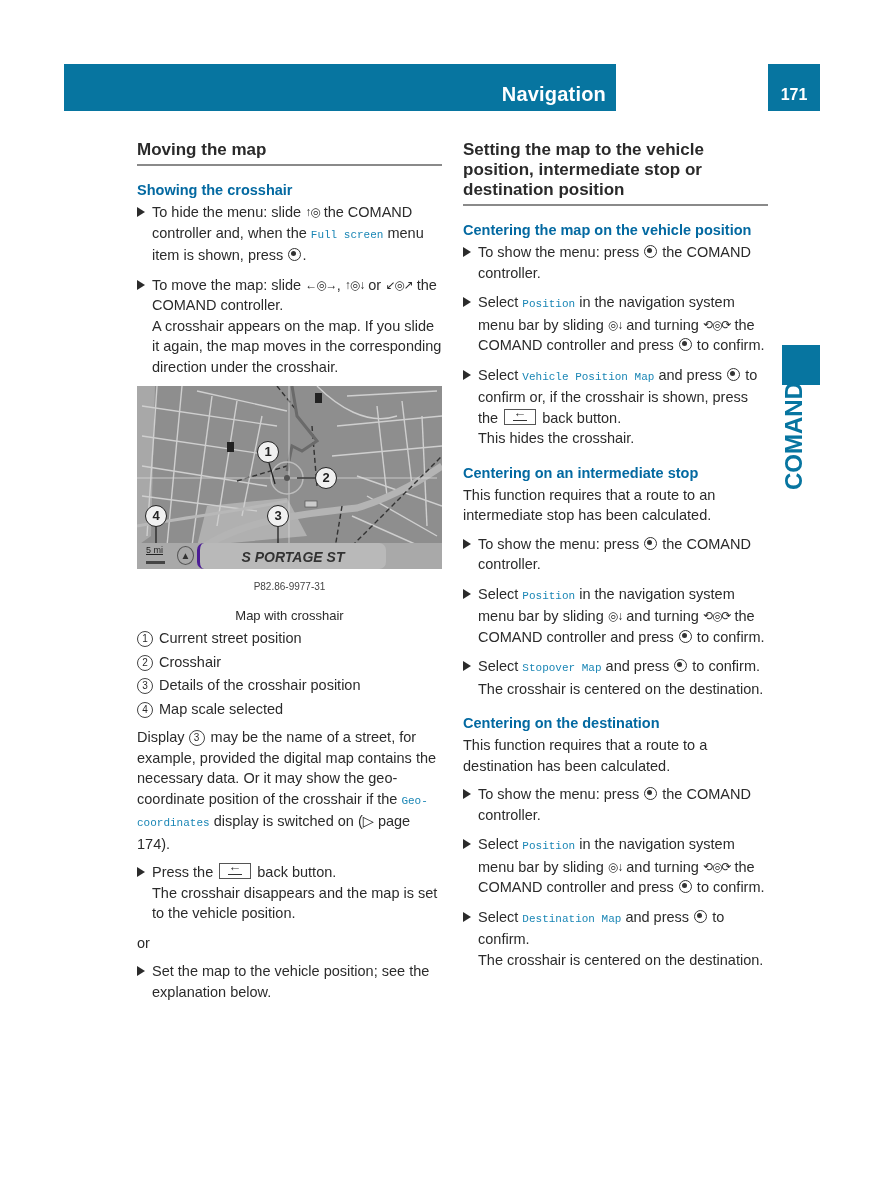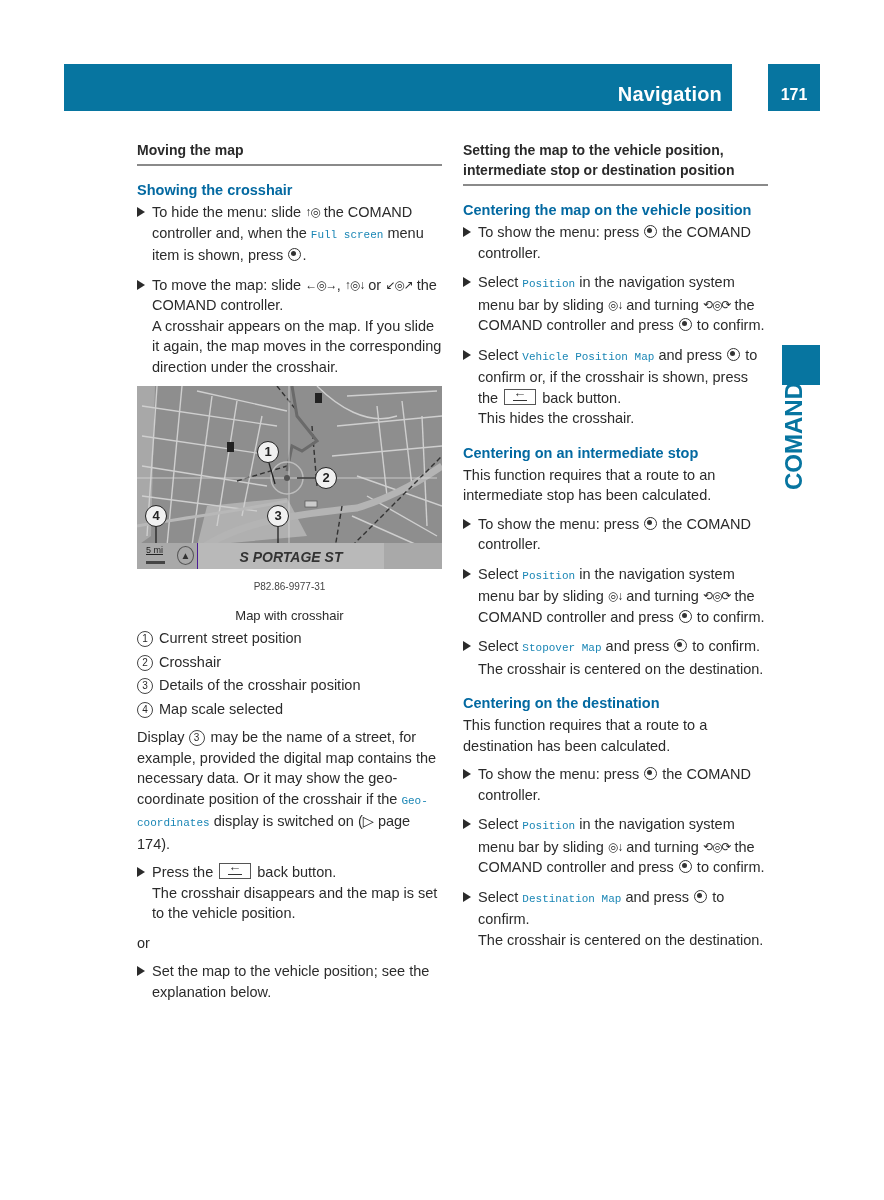--- a/index.html
+++ b/index.html
@@ -2,21 +2,21 @@
 <html><head>
   <meta charset="utf-8">
   <style>
     html, body { margin: 0; padding: 0; background: #ffffff; }
     body {
       width: 884px; height: 1200px; position: relative; overflow: hidden;
       font-family: "Liberation Sans", "DejaVu Sans", sans-serif;
       color: #2b2b2b;
     }
     .header-bar {
-      position: absolute; left: 64px; top: 64px; width: 668px; height: 47px;
+      position: absolute; left: 64px; top: 64px; width: 552px; height: 47px;
       background: #0775a0;
     }
     .header-title {
       position: absolute; right: 10px; top: 19px;
       color: #fff; font-weight: bold; font-size: 20px; letter-spacing: 0.2px;
     }
     .header-sep {
       position: absolute; left: 766px; top: 64px; width: 2px; height: 47px; background: #fff;
     }
     .header-page-box {
@@ -34,21 +34,21 @@
       position: absolute; left: 780px; top: 490px; width: 44px; height: 20px;
       transform-origin: left top; transform: rotate(-90deg);
       color: #0775a0; font-weight: bold; font-size: 24px; white-space: nowrap;
     }
 
     .col { position: absolute; top: 140px; font-size: 14.5px; line-height: 20.5px; }
     .col-left { left: 137px; width: 305px; }
     .col-right { left: 463px; width: 305px; }
 
     .h-section {
-      font-weight: bold; font-size: 14px; line-height: 20px; color: #2a2a2a;
+      font-weight: bold; font-size: 17px; line-height: 20px; color: #2a2a2a;
       border-bottom: 2px solid #8a8a8a; padding-bottom: 4px; margin: 0 0 14px 0;
     }
     .h-sub { font-weight: bold; font-size: 14.5px; line-height: 20px; margin: 0 0 2px 0; color: #0369a1; }
     .p { margin: 0 0 8px 0; }
     .step { position: relative; padding-left: 15px; margin: 0 0 9px 0; }
     .step .tri {
       position: absolute; left: 0; top: 5px; width: 0; height: 0;
       border-left: 8px solid #2b2b2b; border-top: 5px solid transparent; border-bottom: 5px solid transparent;
     }
     .b { font-weight: normal; }
@@ -79,21 +79,22 @@
     
     .map {
       position: relative; width: 305px; height: 183px; background: #8f8f8f; overflow: hidden; margin-top: 6px;
     }
     .map svg { position: absolute; left: 0; top: 0; }
     .map-bottom {
       position: absolute; left: 0; bottom: 0; width: 305px; height: 26px; background: #a9a9a9;
     }
     .street-box {
       position: absolute; left: 60px; bottom: 0; width: 186px; height: 26px; background: #b9b9b9;
-      border-left: 1px solid #4c1d95;
+      border-left: 3px solid #4c1d95;
+      border-radius: 7px;
     }
     .street-name {
       position: absolute; left: 0; right: 0; top: 4px; text-align: center;
       font-weight: bold; font-style: italic; font-size: 14px; color: #333;
     }
     .scale-label { position: absolute; left: 9px; bottom: 9px; font-size: 9px; color: #222; text-decoration: underline; }
     .scale-bar { position: absolute; left: 9px; bottom: 5px; width: 19px; height: 3px; background: #444; }
     .compass {
       position: absolute; left: 40px; bottom: 4px; width: 15px; height: 17px; border: 1px solid #555; border-radius: 50%;
       font-size: 10px; text-align: center; line-height: 17px; color: #333;

